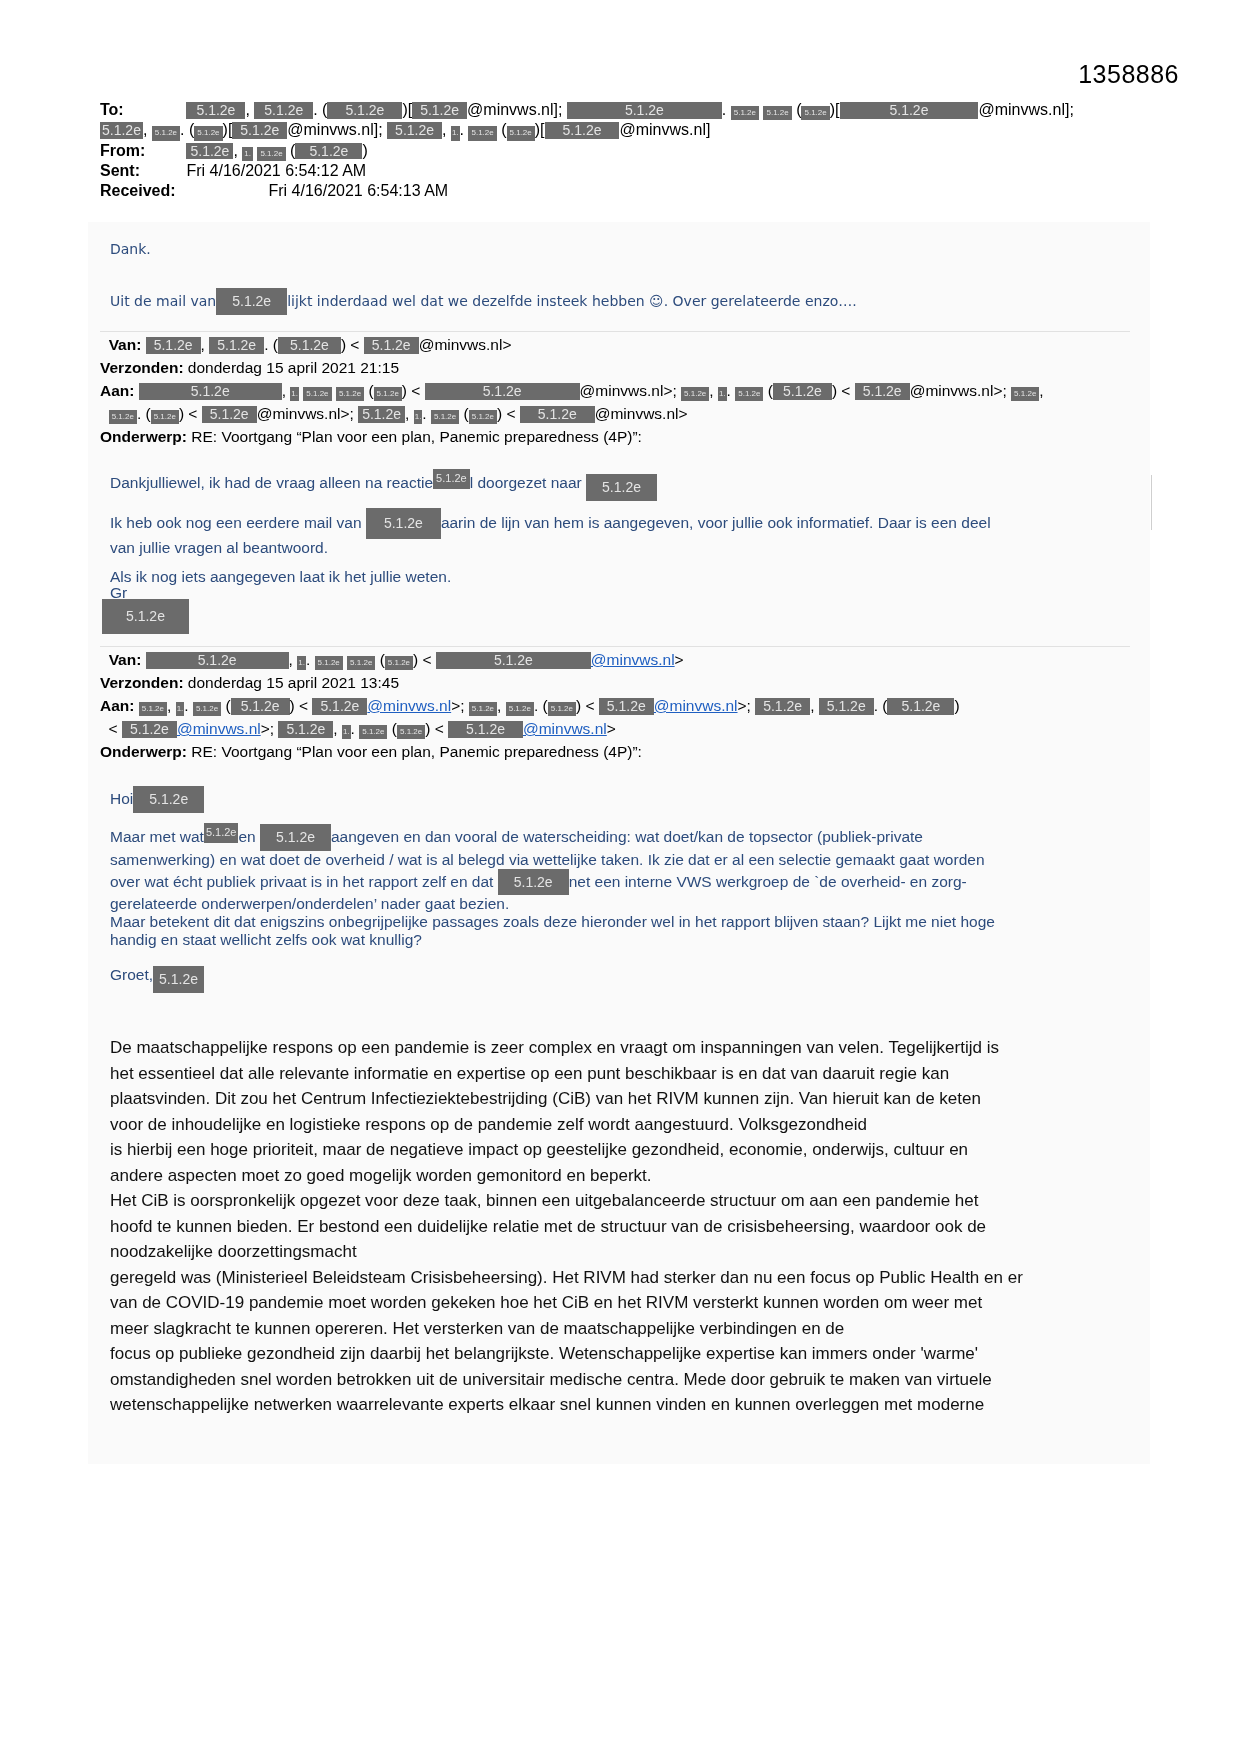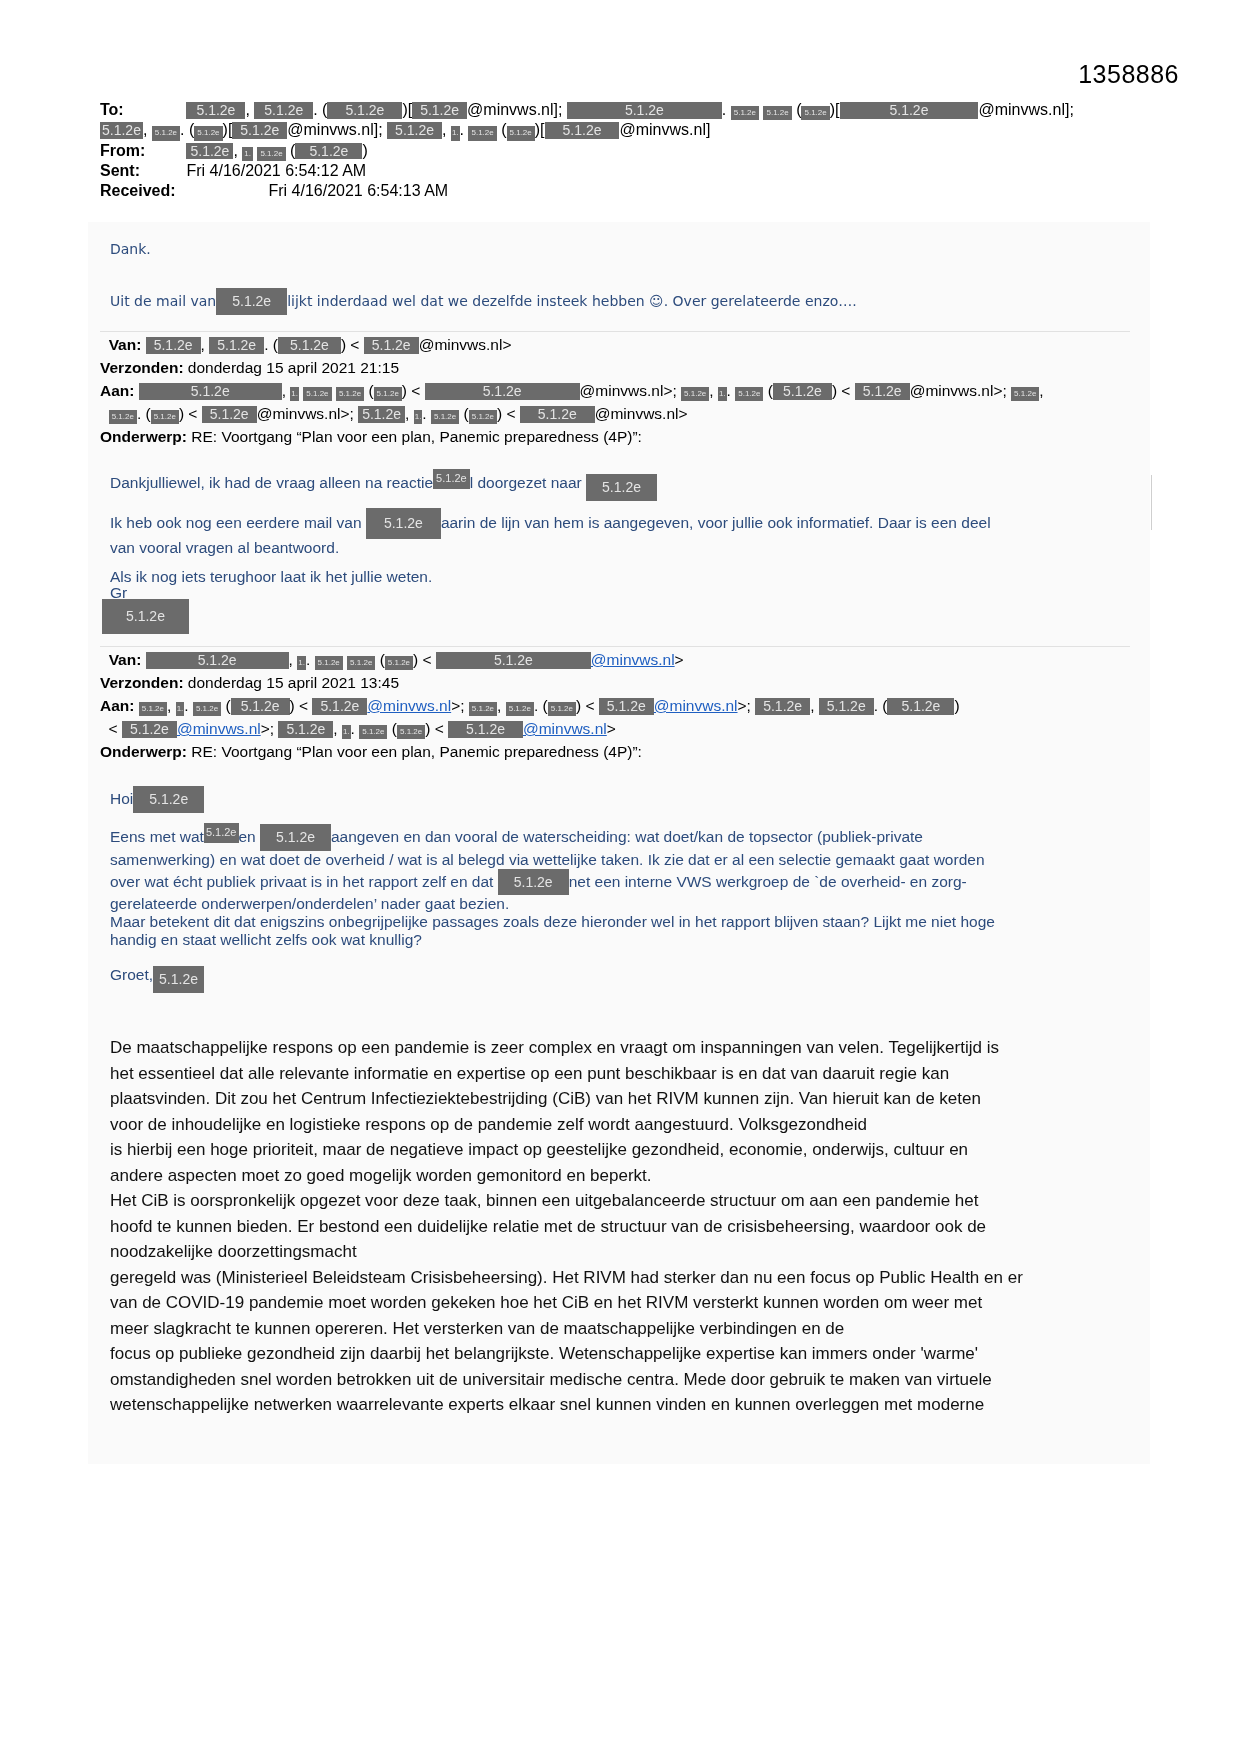--- a/index.html
+++ b/index.html
@@ -82,43 +82,43 @@
   <div><b>Aan:</b> <span class="r xl" style="padding:1px 52px">5.1.2e</span>, <span class="r s" style="padding:3px 1px">1.</span> <span class="r s">5.1.2e</span> <span class="r s">5.1.2e</span> (<span class="r s">5.1.2e</span>) &lt; <span class="r xl">5.1.2e</span><span>@minvws.nl&gt;;</span> <span class="r s">5.1.2e</span>, <span class="r s" style="padding:3px 1px">1.</span>. <span class="r s">5.1.2e</span> (<span class="r m" style="padding:1px 10px">5.1.2e</span>) &lt; <span class="r m">5.1.2e</span><span>@minvws.nl&gt;;</span> <span class="r s">5.1.2e</span>,</div>
   <div>&nbsp;&nbsp;<span class="r s">5.1.2e</span>. (<span class="r s">5.1.2e</span>) &lt; <span class="r m">5.1.2e</span><span>@minvws.nl&gt;;</span> <span class="r m" style="padding:1px 4px">5.1.2e</span>, <span class="r s" style="padding:3px 1px">1.</span>. <span class="r s">5.1.2e</span> (<span class="r s">5.1.2e</span>) &lt; <span class="r m" style="padding:1px 18px">5.1.2e</span><span>@minvws.nl&gt;</span></div>
   <div><b>Onderwerp:</b> <span>RE: Voortgang “Plan voor een plan, Panemic preparedness (4P)”:</span></div>
 </div>
 
 <div class="ab narrowblue" style="left:110px; top:470px; white-space:nowrap;">
   <span>Dankjulliewel, ik had de vraag alleen na reactie</span><span class="r s" style="font-size:11px;padding:4px 3px;position:relative;top:-6px">5.1.2e</span><span>l doorgezet naar</span> <span class="r tall" style="padding:6px 16px;position:relative;top:4px">5.1.2e</span>
 </div>
 <div class="ab narrowblue" style="left:110px; top:508px;">
   <div style="white-space:nowrap"><span>Ik heb ook nog een eerdere mail van</span> <span class="r tall" style="padding:8px 18px">5.1.2e</span><span>aarin de lijn van hem is aangegeven, voor jullie ook informatief. Daar is een deel</span></div>
-  <div>van vooral vragen al beantwoord.</div>
+  <div>van jullie vragen al beantwoord.</div>
 </div>
-<div class="ab narrowblue" style="left:110px; top:568px;">Als ik nog iets terughoor laat ik het jullie weten.</div>
+<div class="ab narrowblue" style="left:110px; top:568px;">Als ik nog iets aangegeven laat ik het jullie weten.</div>
 <div class="ab narrowblue" style="left:110px; top:584px;">Gr</div>
 <div class="ab" style="left:102px; top:599px;"><span class="r" style="font-size:14px;padding:10px 24px">5.1.2e</span></div>
 
 <div class="vrule"></div>
 
 <div class="sep" style="top:646px;"></div>
 
 <div class="ab vhdr" style="left:100px; top:648px;">
   <div>&nbsp;&nbsp;<b>Van:</b> <span class="r xl" style="padding:1px 52px">5.1.2e</span>, <span class="r s" style="padding:3px 1px">1.</span>. <span class="r s">5.1.2e</span> <span class="r s">5.1.2e</span> (<span class="r s">5.1.2e</span>) &lt; <span class="r xl">5.1.2e</span><span class="link">@minvws.nl</span><span>&gt;</span></div>
   <div><b>Verzonden:</b> <span>donderdag 15 april 2021 13:45</span></div>
   <div><b>Aan:</b> <span class="r s">5.1.2e</span>, <span class="r s" style="padding:3px 1px">1.</span>. <span class="r s">5.1.2e</span> (<span class="r m" style="padding:1px 10px">5.1.2e</span>) &lt; <span class="r m">5.1.2e</span><span class="link">@minvws.nl</span>&gt;; <span class="r s">5.1.2e</span>, <span class="r s">5.1.2e</span>. (<span class="r s">5.1.2e</span>) &lt; <span class="r m">5.1.2e</span><span class="link">@minvws.nl</span>&gt;; <span class="r m">5.1.2e</span>, <span class="r m">5.1.2e</span>. (<span class="r m" style="padding:1px 14px">5.1.2e</span>)</div>
   <div>&nbsp;&nbsp;&lt; <span class="r m">5.1.2e</span><span class="link">@minvws.nl</span>&gt;; <span class="r m">5.1.2e</span>, <span class="r s" style="padding:3px 1px">1.</span>. <span class="r s">5.1.2e</span> (<span class="r s">5.1.2e</span>) &lt; <span class="r m" style="padding:1px 18px">5.1.2e</span><span class="link">@minvws.nl</span>&gt;</div>
   <div><b>Onderwerp:</b> <span>RE: Voortgang “Plan voor een plan, Panemic preparedness (4P)”:</span></div>
 </div>
 
 <div class="ab narrowblue" style="left:110px; top:786px; white-space:nowrap;">
   <span>Hoi</span><span class="r tall" style="padding:6px 16px">5.1.2e</span>
 </div>
 <div class="ab narrowblue" style="left:110px; top:824px;">
-  <div style="white-space:nowrap"><span>Eens met wat</span><span class="r s" style="font-size:11px;padding:4px 2px;position:relative;top:-6px">5.1.2e</span><span>en</span> <span class="r tall" style="padding:6px 16px">5.1.2e</span><span>aangeven en dan vooral de waterscheiding: wat doet/kan de topsector (publiek-private</span></div>
+  <div style="white-space:nowrap"><span>Maar met wat</span><span class="r s" style="font-size:11px;padding:4px 2px;position:relative;top:-6px">5.1.2e</span><span>en</span> <span class="r tall" style="padding:6px 16px">5.1.2e</span><span>aangeven en dan vooral de waterscheiding: wat doet/kan de topsector (publiek-private</span></div>
   <div style="white-space:nowrap">samenwerking) en wat doet de overheid / wat is al belegd via wettelijke taken. Ik zie dat er al een selectie gemaakt gaat worden</div>
   <div style="white-space:nowrap"><span>over wat écht publiek privaat is in het rapport zelf en dat</span> <span class="r tall" style="padding:6px 16px">5.1.2e</span><span>net een interne VWS werkgroep de `de overheid- en zorg-</span></div>
   <div style="white-space:nowrap">gerelateerde onderwerpen/onderdelen’ nader gaat bezien.</div>
   <div style="white-space:nowrap">Maar betekent dit dat enigszins onbegrijpelijke passages zoals deze hieronder wel in het rapport blijven staan? Lijkt me niet hoge</div>
   <div style="white-space:nowrap">handig en staat wellicht zelfs ook wat knullig?</div>
 </div>
 <div class="ab narrowblue" style="left:110px; top:962px; white-space:nowrap;">
   <span>Groet,</span><span class="r tall" style="padding:6px 6px;position:relative;top:4px">5.1.2e</span>
 </div>
 

